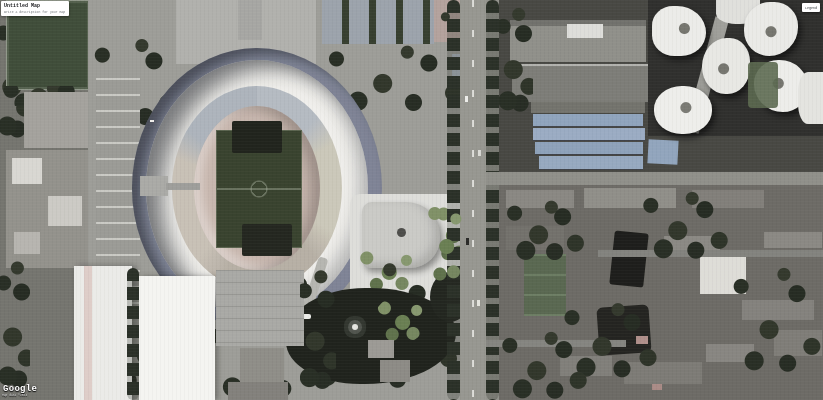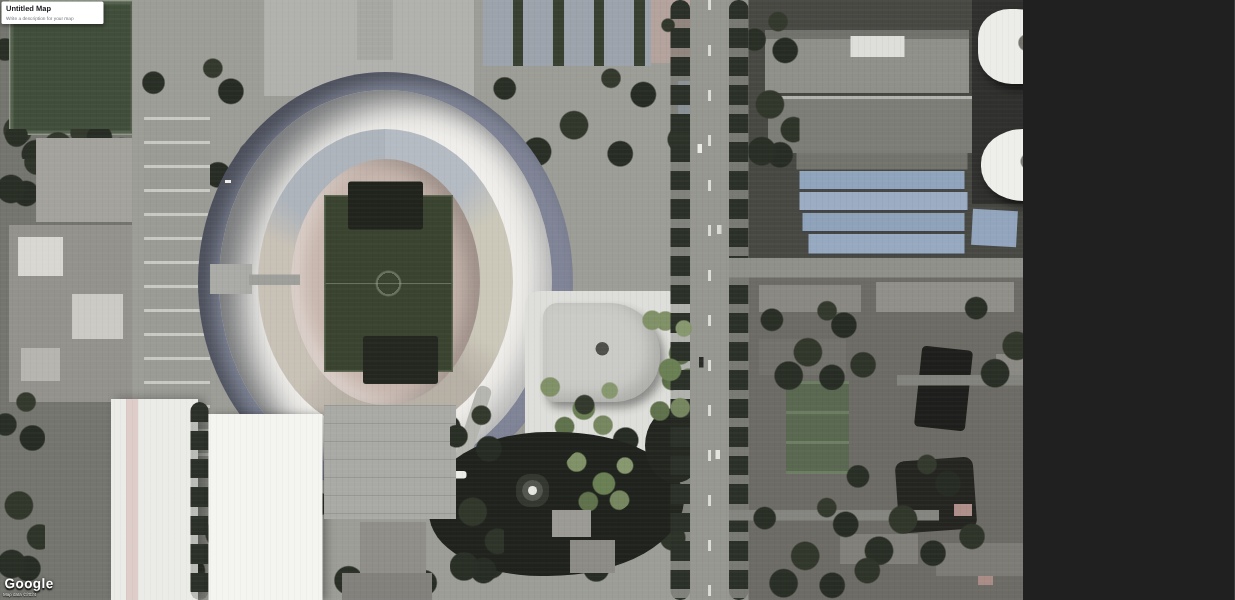--- a/index.html
+++ b/index.html
@@ -1,17 +1,17 @@
 <!DOCTYPE html>
 <html><head>
 <meta charset="utf-8">
 <style>
   html,body{margin:0;padding:0;background:#202020;}
-  .viewport{position:relative;width:682px;height:400px;overflow:hidden;
-    font-family:Liberation Sans, sans-serif;background:#92928c;}
+  .viewport{position:relative;width:823px;height:400px;overflow:hidden;
+    font-family:Liberation Mono, monospace;background:#92928c;}
   .f{position:absolute;}
   .canvas{left:0;top:0;width:823px;height:400px;filter:saturate(.85) contrast(1.04);}
   
   .trees{background-image:
     radial-gradient(circle at 12% 22%, #2c3227 0 7px, transparent 8px),
     radial-gradient(circle at 42% 58%, #343a2d 0 9px, transparent 10px),
     radial-gradient(circle at 72% 28%, #293025 0 8px, transparent 9px),
     radial-gradient(circle at 88% 72%, #31372b 0 8px, transparent 9px),
     radial-gradient(circle at 26% 84%, #2c3227 0 9px, transparent 10px),
     radial-gradient(circle at 58% 12%, #363c2f 0 6px, transparent 7px),

